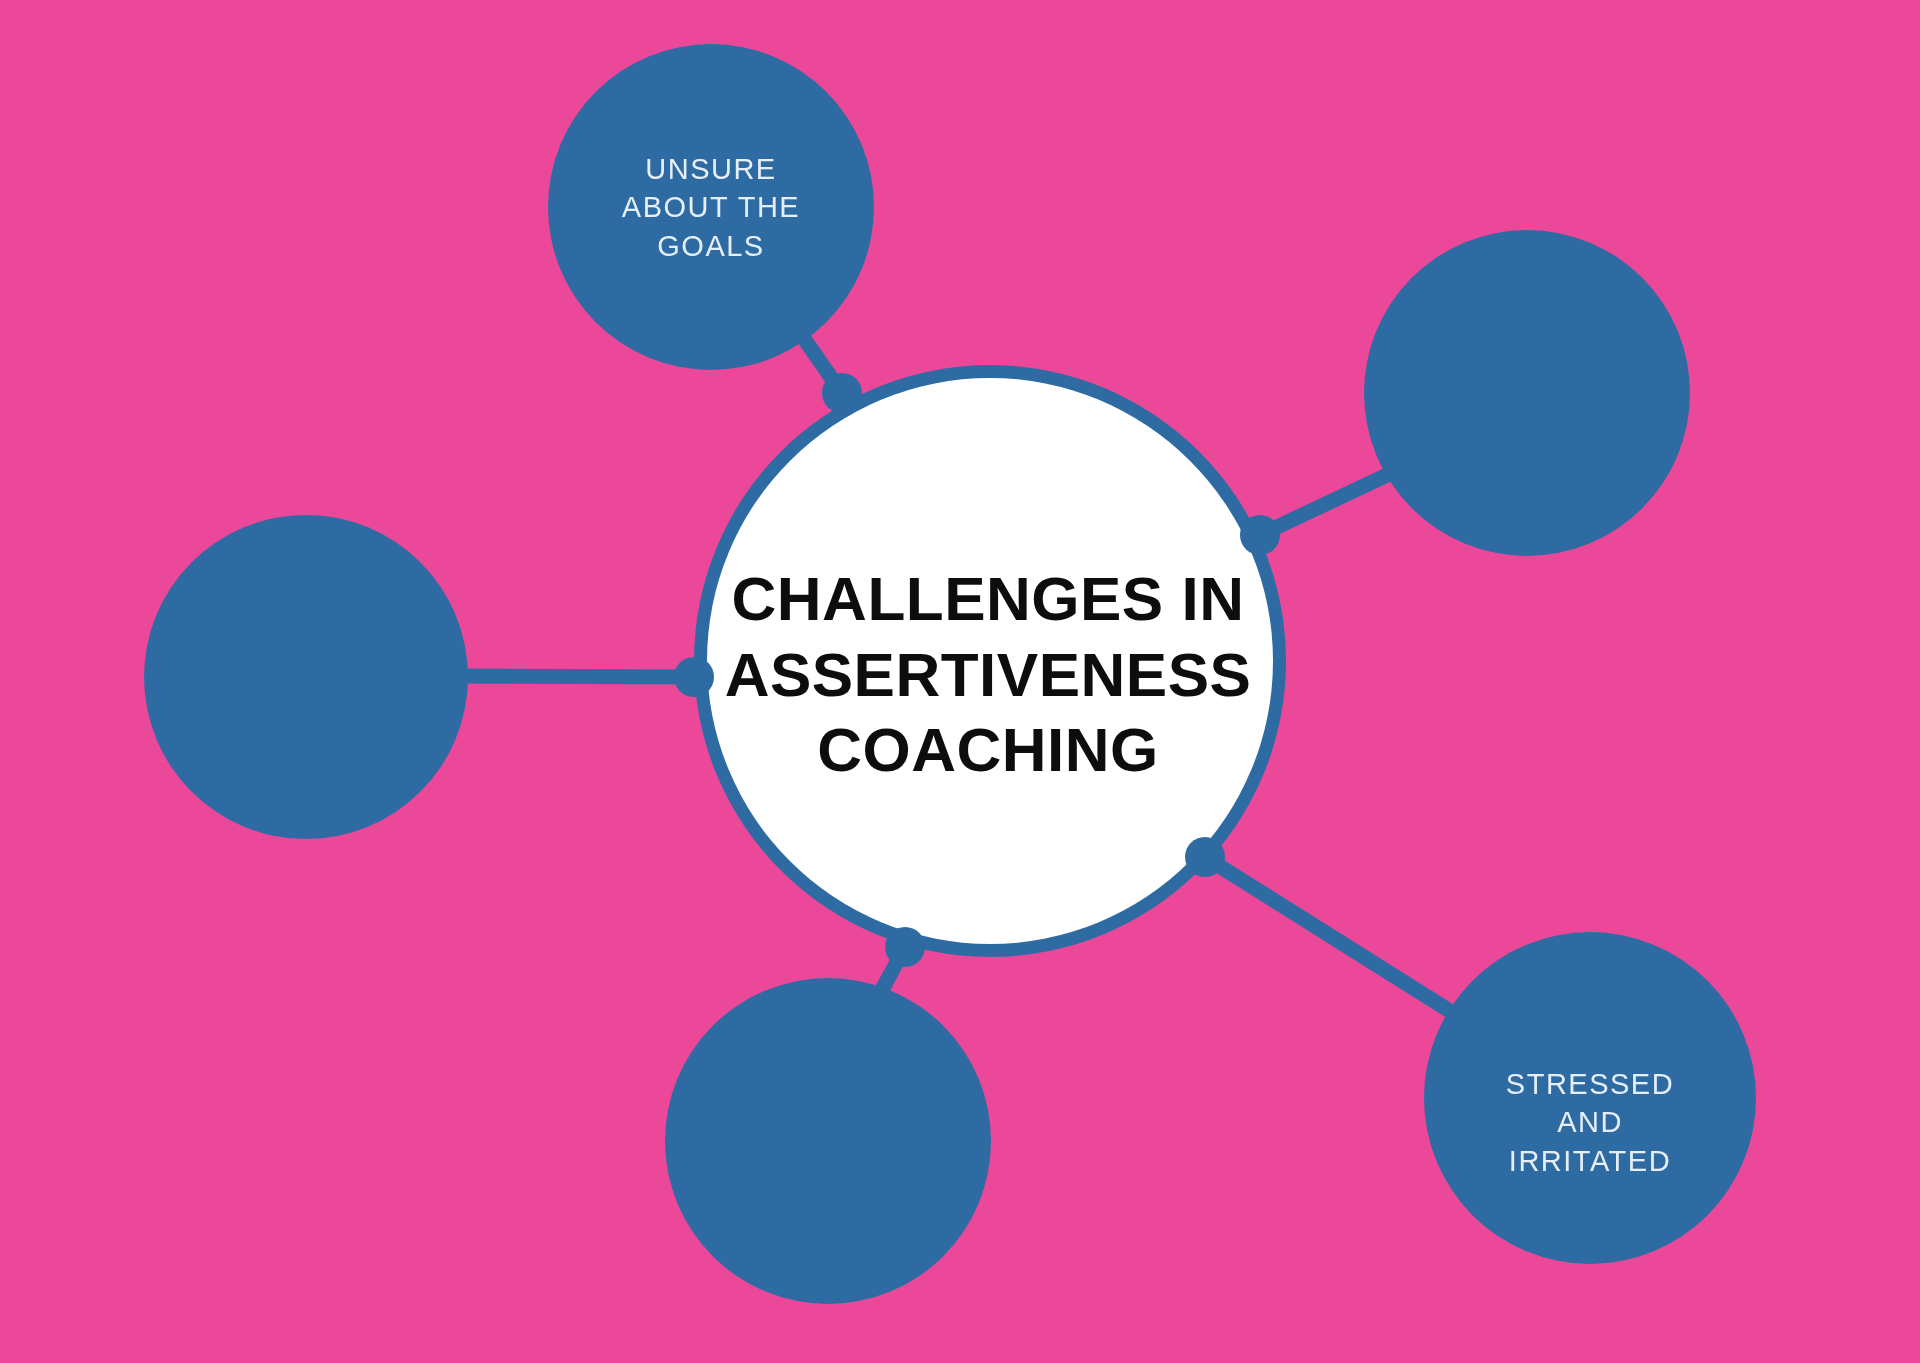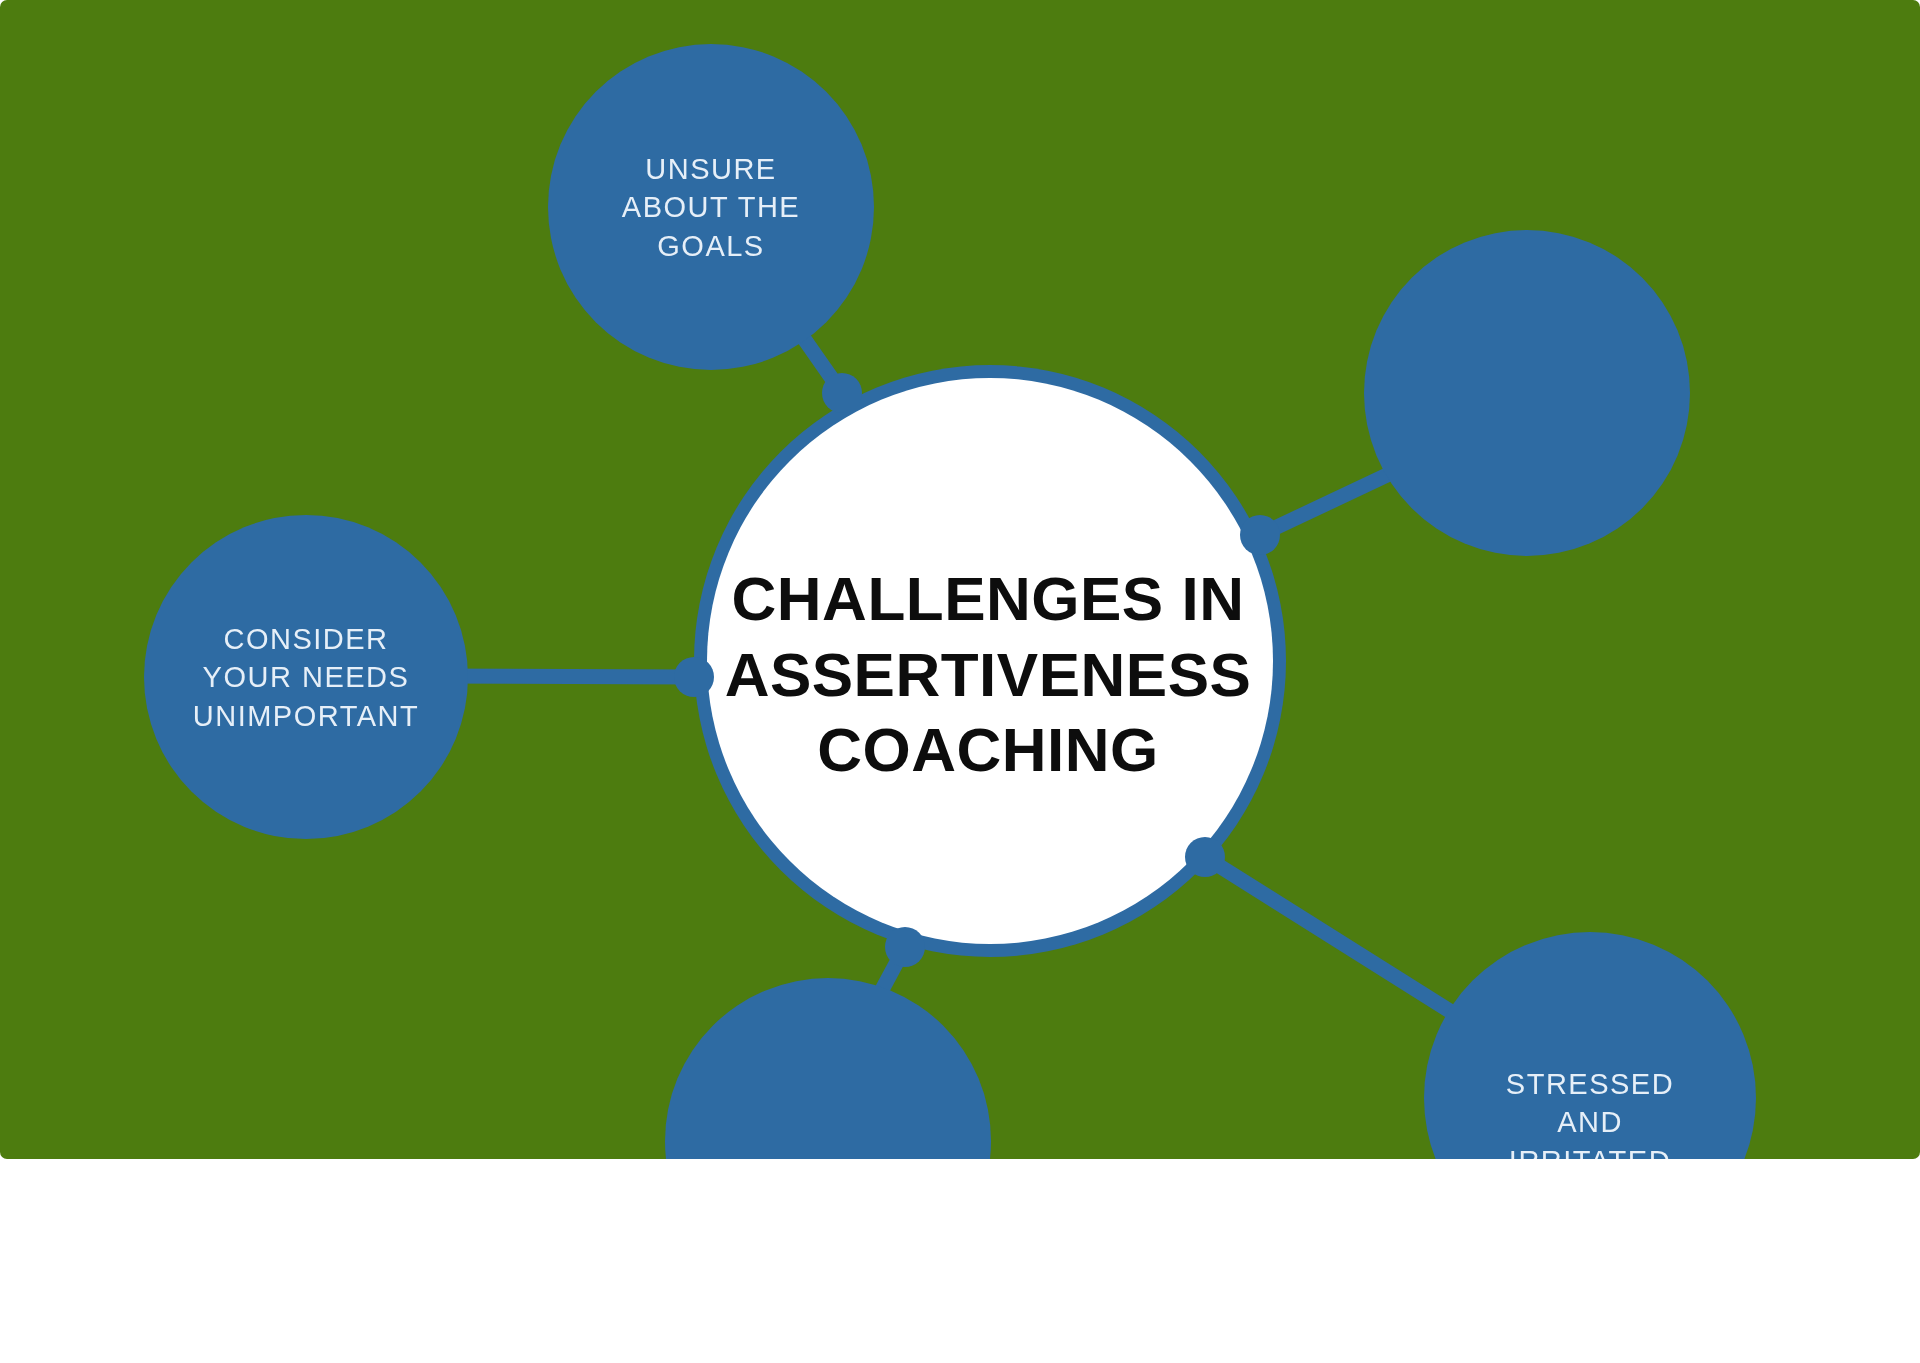--- a/index.html
+++ b/index.html
@@ -3,25 +3,24 @@
 <meta charset="utf-8">
 <style>
   html, body {
     margin: 0;
     padding: 0;
     background: #FFFFFF;
   }
   .canvas {
     position: relative;
     width: 1920px;
-    height: 1159px;
-    background: #4d7c0f;
+    height: 1363px;
+    background: #ec4899;
     overflow: hidden;
     font-family: "Liberation Sans", sans-serif;
-    border-radius: 7px;
   }
   .diagram-svg {
     position: absolute;
     left: 0;
     top: 0;
     width: 1920px;
     height: 1363px;
   }
   .label {
     position: absolute;
@@ -79,23 +78,20 @@
     <circle cx="694" cy="677" r="20" fill="#2E6BA3"></circle>
     <circle cx="905" cy="947" r="20" fill="#2E6BA3"></circle>
     <circle cx="1205" cy="857" r="20" fill="#2E6BA3"></circle>
   </svg>
 
   <div class="label node-label pos-unsure">UNSURE
 ABOUT THE
 GOALS</div>
 
 
-  <div class="label node-label pos-consider">CONSIDER
-YOUR NEEDS
-UNIMPORTANT</div>
 
 
   <div class="label node-label pos-stressed">STRESSED
 AND
 IRRITATED</div>
 
   <div class="label center-title pos-title">CHALLENGES IN
 ASSERTIVENESS
 COACHING</div>
 

